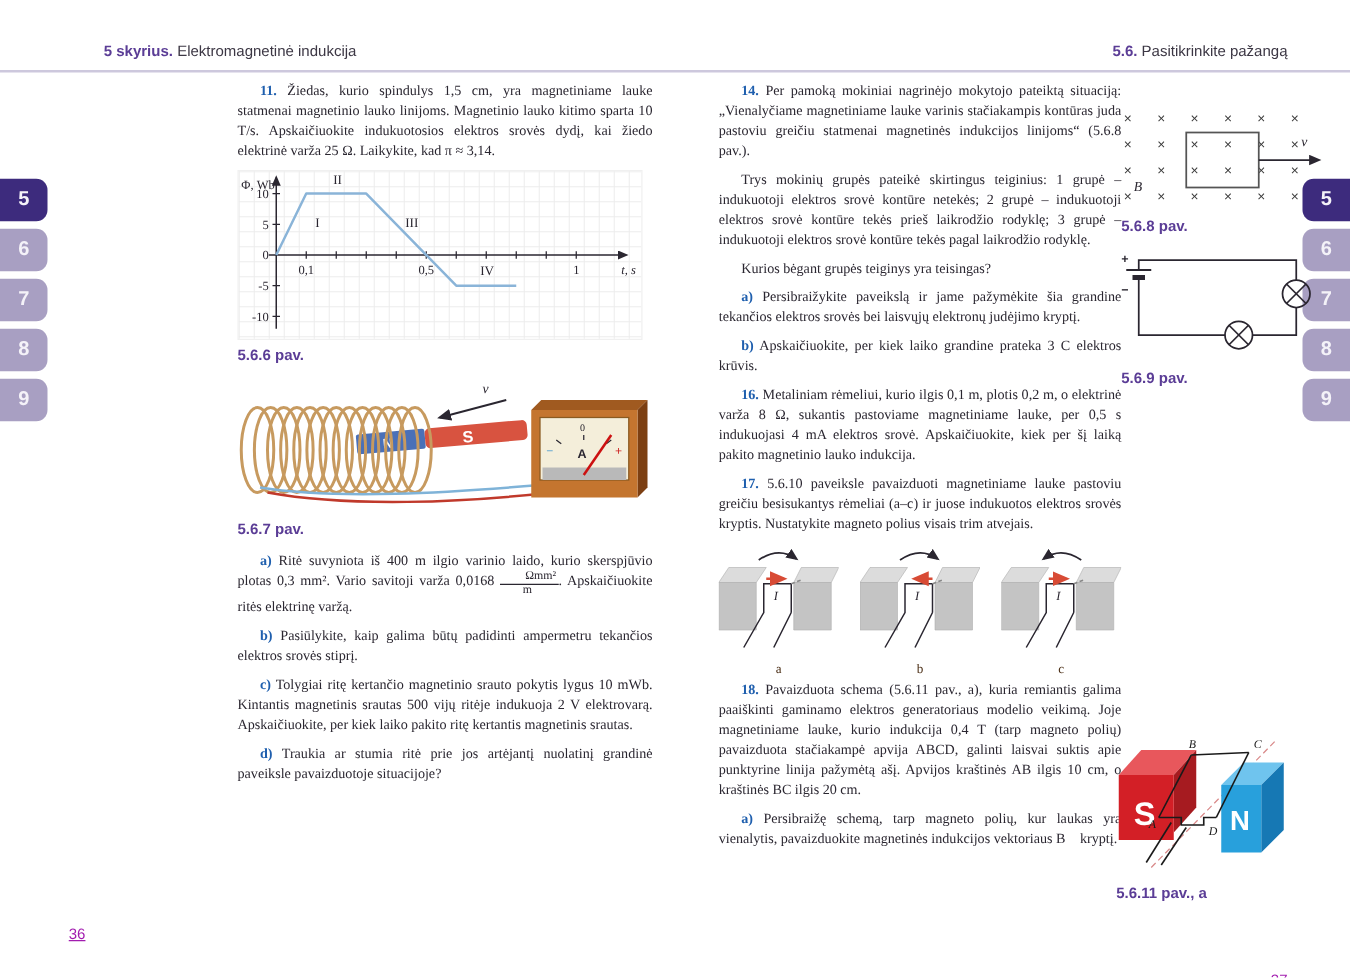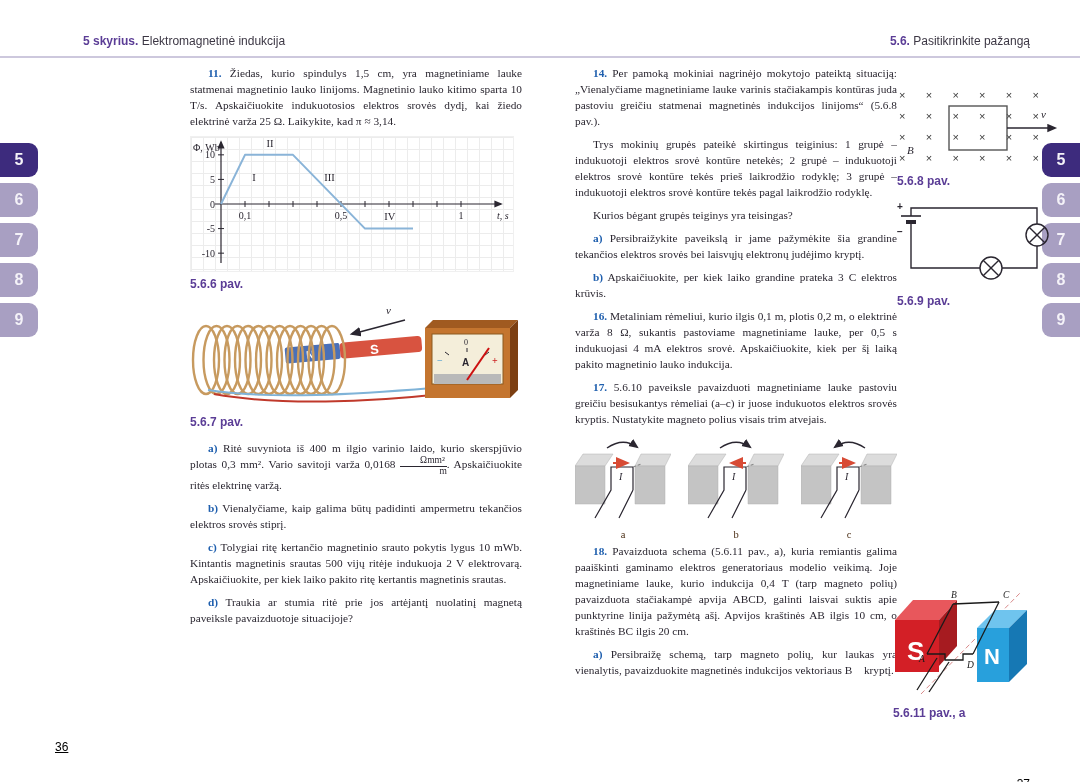--- a/index.html
+++ b/index.html
@@ -23,21 +23,21 @@
   .tab.active{background:#3d2b7d;}
   #tabs-left .tab{border-radius:0 9px 9px 0;}
   #tabs-right .tab{border-radius:9px 0 0 9px;}
 
   
   .col{position:absolute;top:65px;font-size:11.3px;line-height:16px;text-align:justify;}
   #col-left{left:190px;width:332px;}
   #col-right{left:575px;width:322px;}
   .para{margin:0 0 7px 0;text-indent:18px;}
   .pnum{color:#1f5fae;font-weight:bold;}
-  .frac{display:inline-block;text-align:right;vertical-align:-6px;line-height:1.05;font-size:9.5px;}
+  .frac{display:inline-block;text-align:left;vertical-align:-6px;line-height:1.05;font-size:9.5px;}
   .frac .fnum{display:block;border-bottom:1px solid #2a2630;padding:0 2px;}
   .frac .fden{display:block;}
 
   .caption{font-family:"Liberation Sans",sans-serif;font-weight:bold;font-size:12px;
            color:#5b3d96;margin:4px 0 10px 0;text-indent:0;}
 
   .figure{margin:4px 0 2px 0;}
 
   
   #chart-wrap{width:322px;height:134px;
@@ -58,21 +58,21 @@
   #fig569{left:897px;top:194px;width:168px;}
   #fig5610-caption-row{margin:0;}
   #fig5611{left:893px;top:588px;width:176px;}
 
   .rails{display:flex;justify-content:space-between;width:322px;margin-top:4px;}
   .rail{width:96px;text-align:center;}
   .rail .rlabel{font-family:"Liberation Serif",serif;font-size:10.5px;color:#4a2d14;margin-top:1px;}
   .serif-it{font-family:"Liberation Serif",serif;font-style:italic;}
 
   .pagenum{position:absolute;top:740px;font-family:"Liberation Sans",sans-serif;
-           font-size:12px;color:#000000;text-decoration:underline;}
+           font-size:12px;color:#a21caf;text-decoration:underline;}
   #pagenum-left{left:55px;}
   #pagenum-right{right:50px;margin-top:37px;}
 </style>
 </head>
 <body>
 
 <svg width="0" height="0" style="position:absolute" aria-hidden="true">
   <defs>
     <marker id="arrB" markerWidth="9" markerHeight="8" refX="5.5" refY="3" orient="auto">
       <path d="M0,0 L7,3 L0,6 Z" fill="#2a2630"></path>
@@ -199,25 +199,25 @@
         <text x="302" y="62" font-size="10" font-weight="bold" fill="#cc2222">+</text>
         <polygon points="244,72 311,72 311,82 244,82" fill="#b9b9b9"></polygon>
         <line x1="277" y1="78" x2="299" y2="46" stroke="#cc1111" stroke-width="2"></line>
       </g>
     </svg>
   </div>
   <div class="caption">5.6.7 pav.</div>
 
   <p class="para"><span class="pnum">a)</span> <span>Ritė suvyniota iš 400 m ilgio varinio laido, kurio skerspjūvio plotas 0,3 mm². Vario savitoji varža 0,0168 </span><span class="frac"><span class="fnum">Ωmm²</span><span class="fden">m</span></span><span>. Apskaičiuokite ritės elektrinę varžą.</span></p>
 
-  <p class="para"><span class="pnum">b)</span> <span>Vienalyčiame, kaip galima būtų padidinti ampermetru tekančios elektros srovės stiprį.</span></p>
+  <p class="para"><span class="pnum">b)</span> <span>Pasiūlykite, kaip galima būtų padidinti ampermetru tekančios elektros srovės stiprį.</span></p>
 
   <p class="para"><span class="pnum">c)</span> <span>Tolygiai ritę kertančio magnetinio srauto pokytis lygus 10 mWb. Kintantis magnetinis srautas 500 vijų ritėje indukuoja 2 V elektrovarą. Apskaičiuokite, per kiek laiko pakito ritę kertantis magnetinis srautas.</span></p>
 
-  <p class="para"><span class="pnum">d)</span> <span>Traukia ar stumia ritė prie jos artėjantį nuolatinį magnetą paveiksle pavaizduotoje situacijoje?</span></p>
+  <p class="para"><span class="pnum">d)</span> <span>Traukia ar stumia ritė prie jos artėjantį nuolatinį grandinė paveiksle pavaizduotoje situacijoje?</span></p>
 </div>
 
 <div class="col" id="col-right">
 
   <p class="para"><span class="pnum">14.</span> <span>Per pamoką mokiniai nagrinėjo mokytojo pateiktą situaciją: „Vienalyčiame magnetiniame lauke varinis stačiakampis kontūras juda pastoviu greičiu statmenai magnetinės indukcijos linijoms“ (5.6.8 pav.).</span></p>
   <p class="para"><span>Trys mokinių grupės pateikė skirtingus teiginius: 1 grupė – indukuotoji elektros srovė kontūre netekės; 2 grupė – indukuotoji elektros srovė kontūre tekės prieš laikrodžio rodyklę; 3 grupė – indukuotoji elektros srovė kontūre tekės pagal laikrodžio rodyklę.</span></p>
   <p class="para"><span>Kurios bėgant grupės teiginys yra teisingas?</span></p>
 
   <p class="para"><span class="pnum">a)</span> <span>Persibraižykite paveikslą ir jame pažymėkite šia grandine tekančios elektros srovės bei laisvųjų elektronų judėjimo kryptį.</span></p>
   <p class="para"><span class="pnum">b)</span> <span>Apskaičiuokite, per kiek laiko grandine prateka 3 C elektros krūvis.</span></p>

